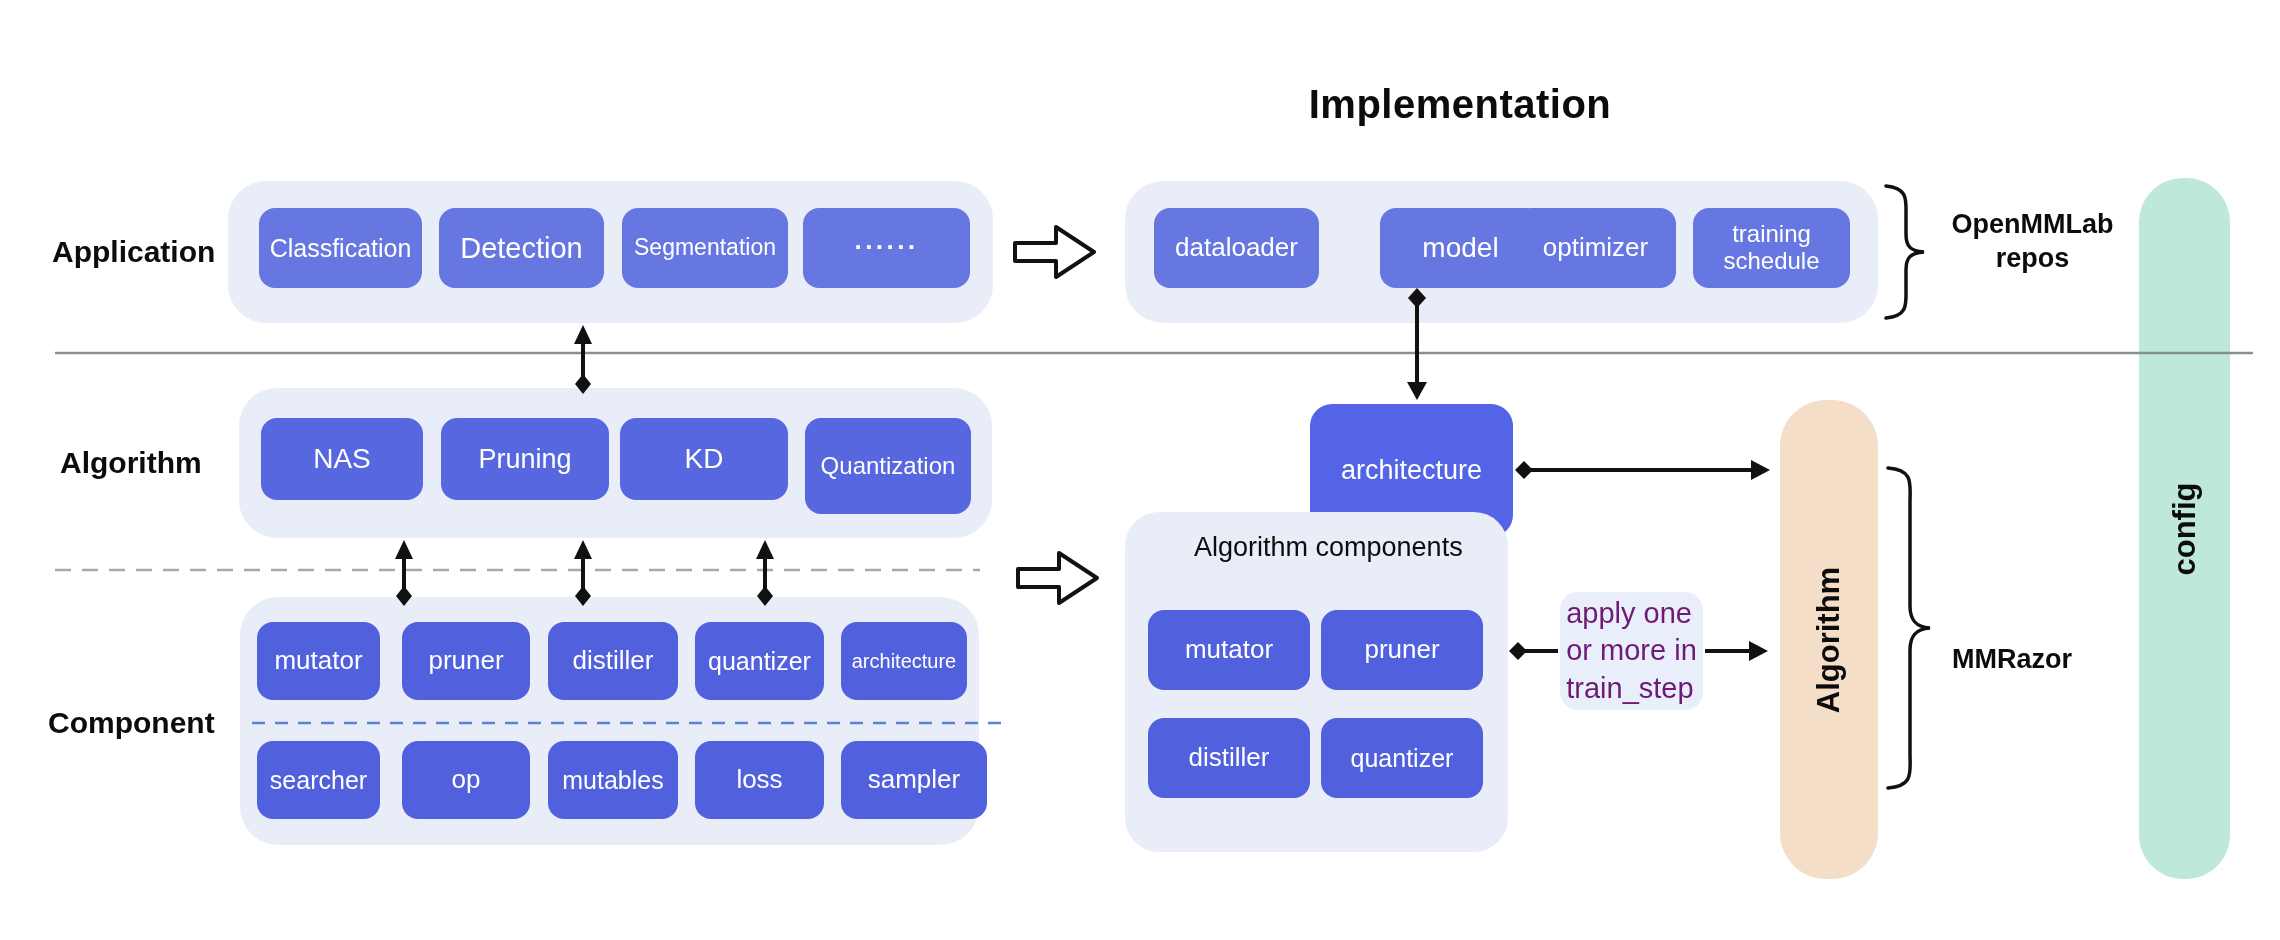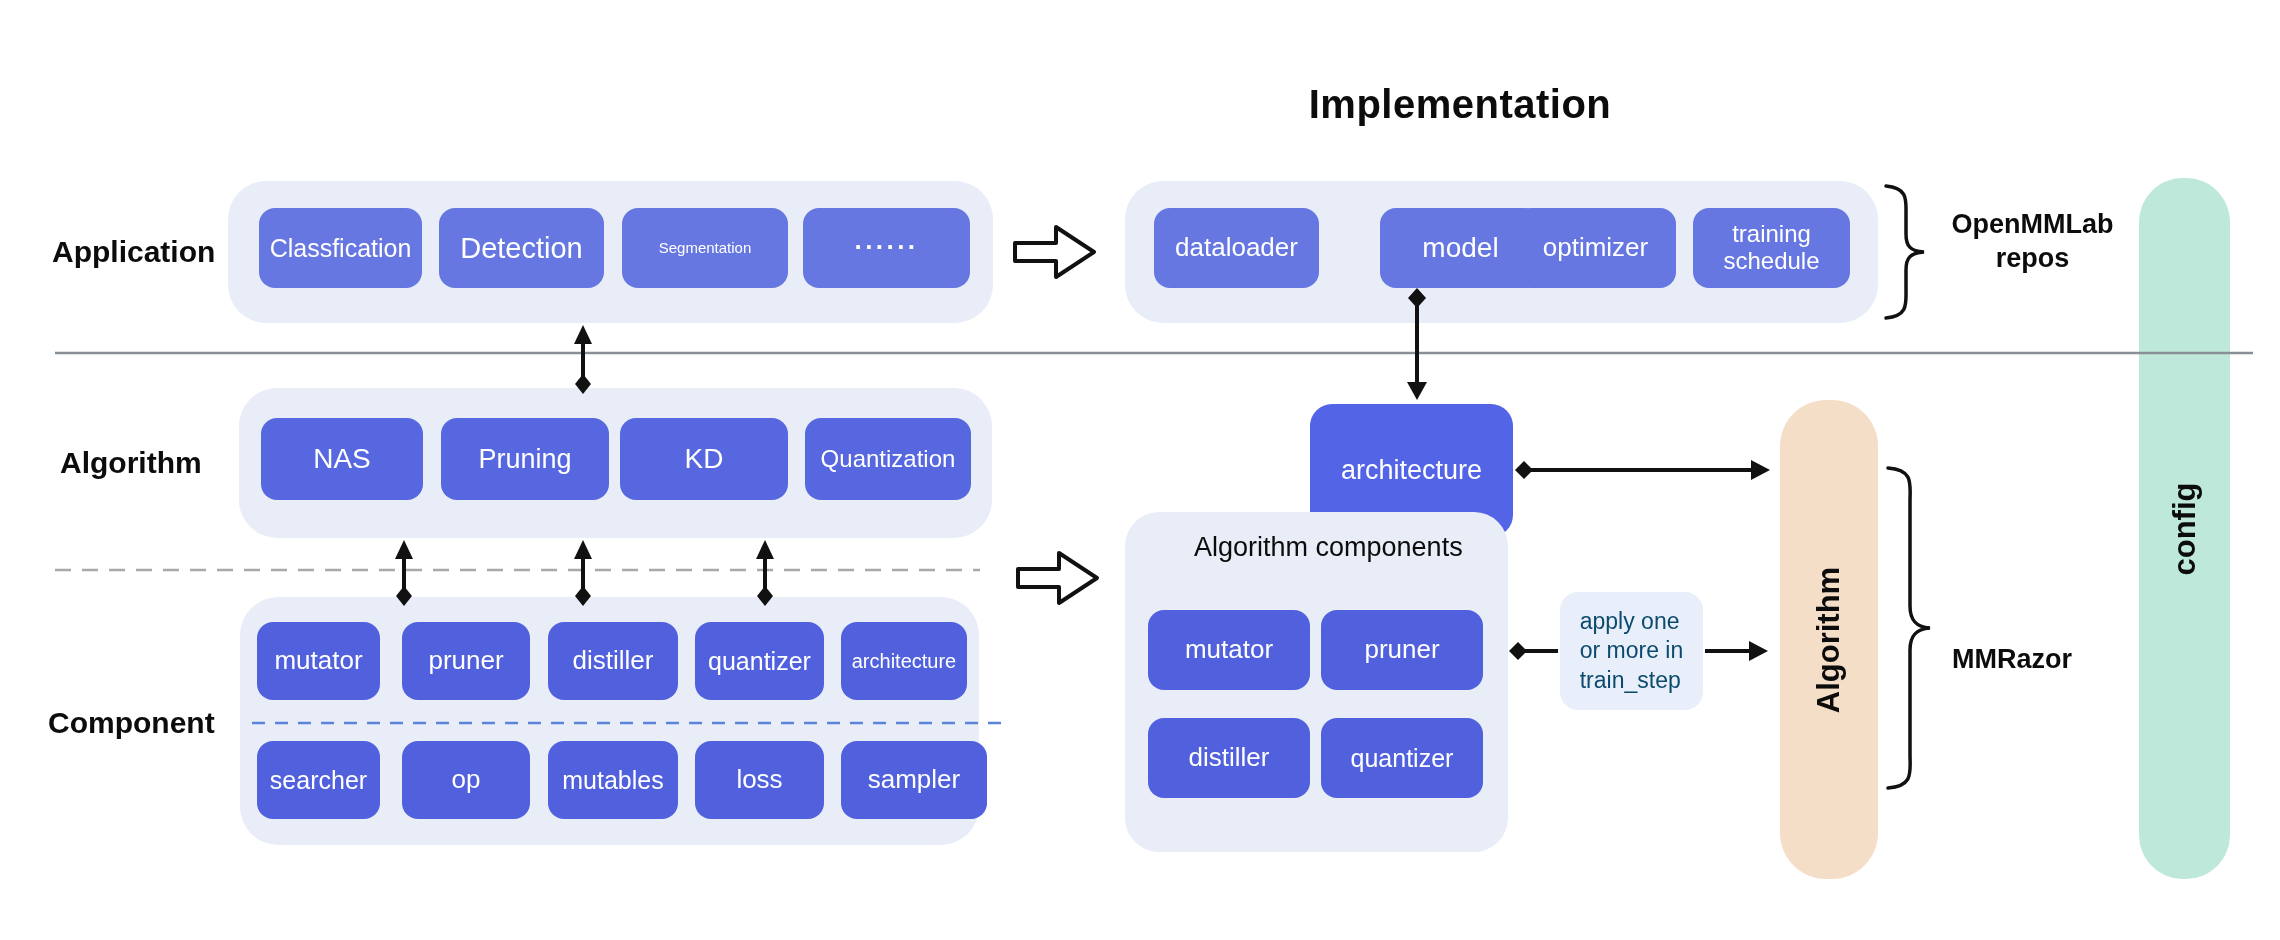--- a/index.html
+++ b/index.html
@@ -17,47 +17,47 @@
   }
   .blue{background:#6677E2;}
   .mid{background:#5667E0;}
   .indigo{background:#5161DE;}
   .arch{background:#5365E6;border-radius:22px;}
   .pillar{position:absolute;display:flex;align-items:center;justify-content:center;}
   .pillar span{transform:rotate(-90deg);white-space:nowrap;font-weight:700;font-size:31px;color:#0c0c0c;}
   .prelines{white-space:pre-line;}
   .note{
     position:absolute;background:#E9EFFA;border-radius:18px;display:flex;align-items:center;justify-content:center;
-    font-size:23px;line-height:1.28;text-align:left;color:#0c4a6e;
+    font-size:29px;line-height:1.28;text-align:left;color:#701a75;
   }
   .brace-text{font-weight:700;font-size:27px;line-height:1.25;}
   svg.overlay{position:absolute;left:0;top:0;pointer-events:none;}
 </style>
 </head>
 <body>
 
 <div class="canvas">
 
   <div class="abs title" style="left:1210px;top:82px;width:500px;">Implementation</div>
 
   <div class="abs rowlabel" style="left:52px;top:222px;height:60px;">Application</div>
   <div class="abs rowlabel" style="left:60px;top:433px;height:60px;">Algorithm</div>
   <div class="abs rowlabel" style="left:48px;top:693px;height:60px;">Component</div>
 
   <div class="panel" style="left:228px;top:181px;width:765px;height:142px;"></div>
   <div class="btn blue" style="left:259px;top:208px;width:163px;height:80px;font-size:25px;">Classfication</div>
   <div class="btn blue" style="left:439px;top:208px;width:165px;height:80px;font-size:29px;">Detection</div>
-  <div class="btn blue" style="left:622px;top:208px;width:166px;height:80px;font-size:15px;">Segmentation</div>
+  <div class="btn blue" style="left:622px;top:208px;width:166px;height:80px;font-size:23px;">Segmentation</div>
   <div class="btn blue" style="left:803px;top:208px;width:167px;height:80px;font-size:26px;letter-spacing:2px;font-weight:700;">······</div>
 
   <div class="panel" style="left:239px;top:388px;width:753px;height:150px;"></div>
   <div class="btn mid" style="left:261px;top:418px;width:162px;height:82px;font-size:28px;">NAS</div>
   <div class="btn mid" style="left:441px;top:418px;width:168px;height:82px;font-size:27px;">Pruning</div>
   <div class="btn mid" style="left:620px;top:418px;width:168px;height:82px;font-size:28px;">KD</div>
-  <div class="btn mid" style="left:805px;top:418px;width:166px;height:82px;font-size:24px;">Quantization</div>
+  <div class="btn mid" style="left:805px;top:418px;width:166px;height:96px;font-size:24px;">Quantization</div>
 
   <div class="panel" style="left:240px;top:597px;width:739px;height:248px;"></div>
   <div class="btn indigo" style="left:257px;top:622px;width:123px;height:78px;font-size:26px;">mutator</div>
   <div class="btn indigo" style="left:402px;top:622px;width:128px;height:78px;font-size:26px;">pruner</div>
   <div class="btn indigo" style="left:548px;top:622px;width:130px;height:78px;font-size:26px;">distiller</div>
   <div class="btn indigo" style="left:695px;top:622px;width:129px;height:78px;font-size:25px;">quantizer</div>
   <div class="btn indigo" style="left:841px;top:622px;width:126px;height:78px;font-size:20px;">architecture</div>
   <div class="btn indigo" style="left:257px;top:741px;width:123px;height:78px;font-size:25px;">searcher</div>
   <div class="btn indigo" style="left:402px;top:741px;width:128px;height:78px;font-size:26px;">op</div>
   <div class="btn indigo" style="left:548px;top:741px;width:130px;height:78px;font-size:25px;">mutables</div>

